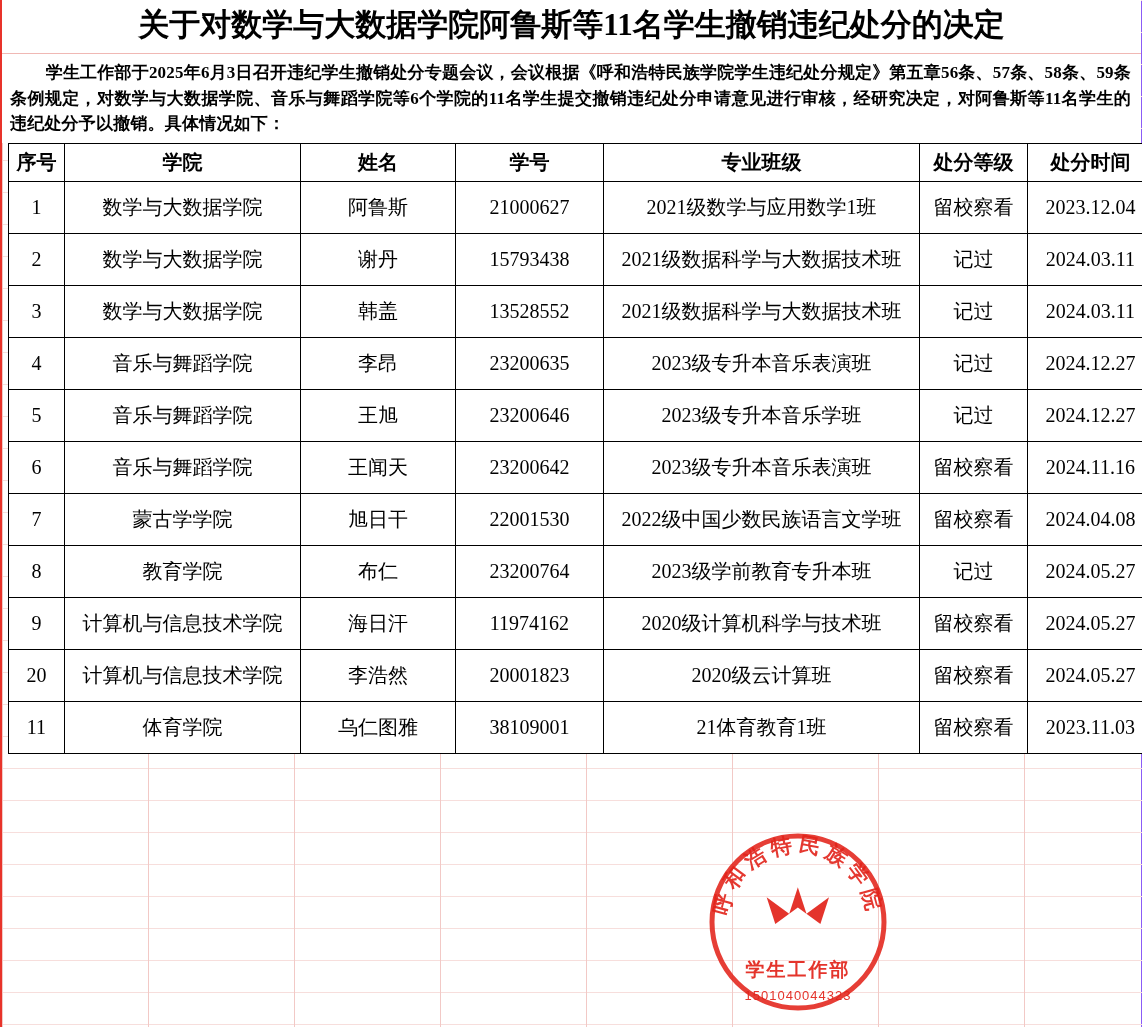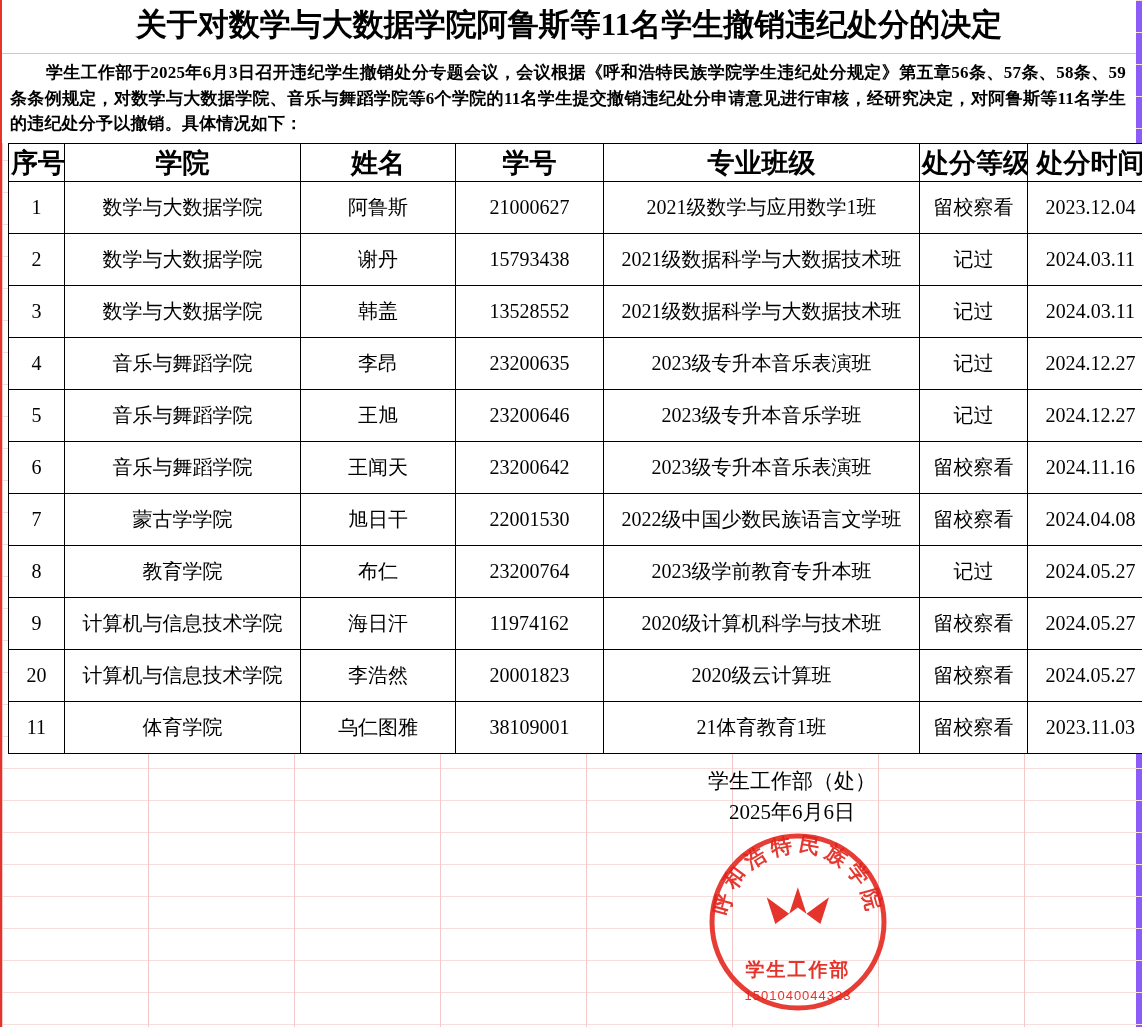--- a/index.html
+++ b/index.html
@@ -14,21 +14,21 @@
     color: #000000;
     position: relative;
     overflow: hidden;
   }
   .page {
     position: relative;
     width: 1142px;
     height: 1027px;
     box-sizing: border-box;
     border-left: 2px solid #e8332a;
-    border-right: 6px solid #8b5cf6;
+    border-right: 1px solid #8b5cf6;
   }
   
   .bg-grid {
     position: absolute;
     left: 0; top: 0;
     width: 1142px;
     height: 1027px;
     background-image:
       repeating-linear-gradient(to right, #f2c9c6 0px, #f2c9c6 1px, transparent 1px, transparent 146px),
       repeating-linear-gradient(to bottom, #f7dedc 0px, #f7dedc 1px, transparent 1px, transparent 32px);
@@ -79,21 +79,21 @@
     vertical-align: middle;
     font-size: 20px;
     height: 51px;
     padding: 0 2px;
     white-space: nowrap;
     overflow: hidden;
   }
   table.main th {
     font-weight: bold;
     height: 37px;
-    font-size: 27px;
+    font-size: 20px;
   }
   col.c0 { width: 56px; }
   col.c1 { width: 236px; }
   col.c2 { width: 155px; }
   col.c3 { width: 148px; }
   col.c4 { width: 316px; }
   col.c5 { width: 108px; }
   col.c6 { width: 126px; }
 
   .sign-block {
@@ -252,24 +252,20 @@
           <td>体育学院</td>
           <td>乌仁图雅</td>
           <td>38109001</td>
           <td>21体育教育1班</td>
           <td>留校察看</td>
           <td>2023.11.03</td>
         </tr>
       </tbody>
     </table>
 
-    <div class="sign-block">
-      <div class="sign-line">学生工作部（处）</div>
-      <div class="sign-line">2025年6月6日</div>
-    </div>
   </div>
 
   <div class="seal">
     <svg width="188" height="188" viewBox="0 0 188 188" xmlns="http://www.w3.org/2000/svg">
       <defs>
         <path id="arcTop" d="M 24,94 A 70,70 0 0 1 164,94" fill="none"></path>
         <path id="arcBottom" d="M 42,94 A 52,52 0 0 0 146,94" fill="none"></path>
       </defs>
       <circle cx="94" cy="94" r="86" fill="none" stroke="#e2231a" stroke-width="5" opacity="0.88"></circle>
       <g fill="#e2231a" opacity="0.9">

